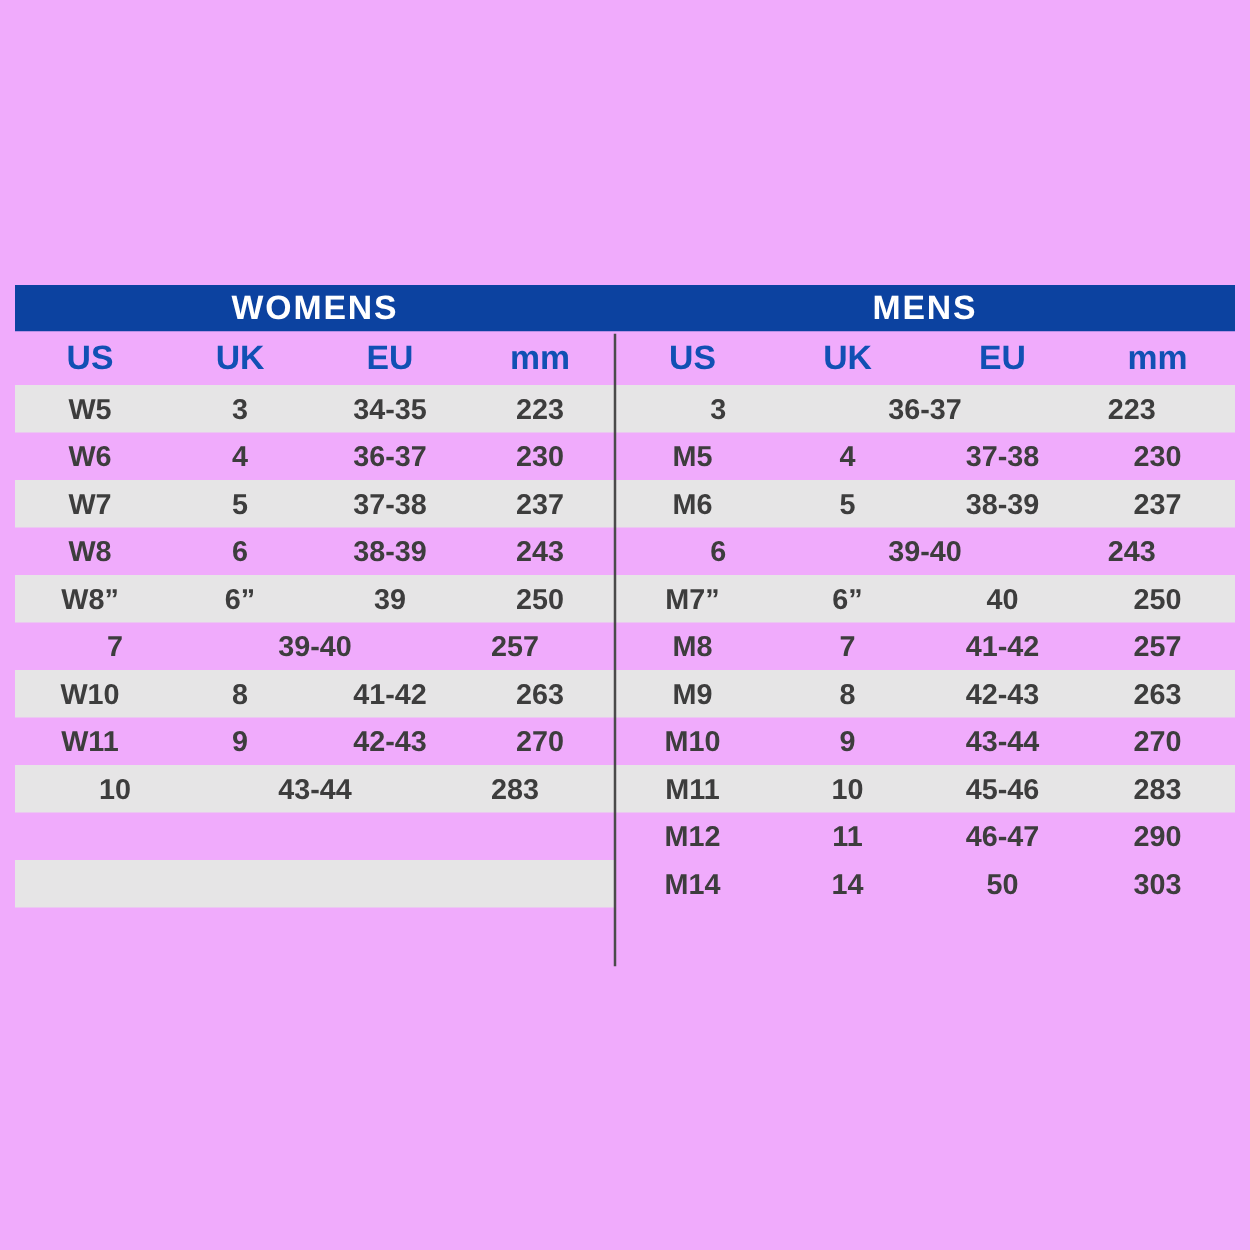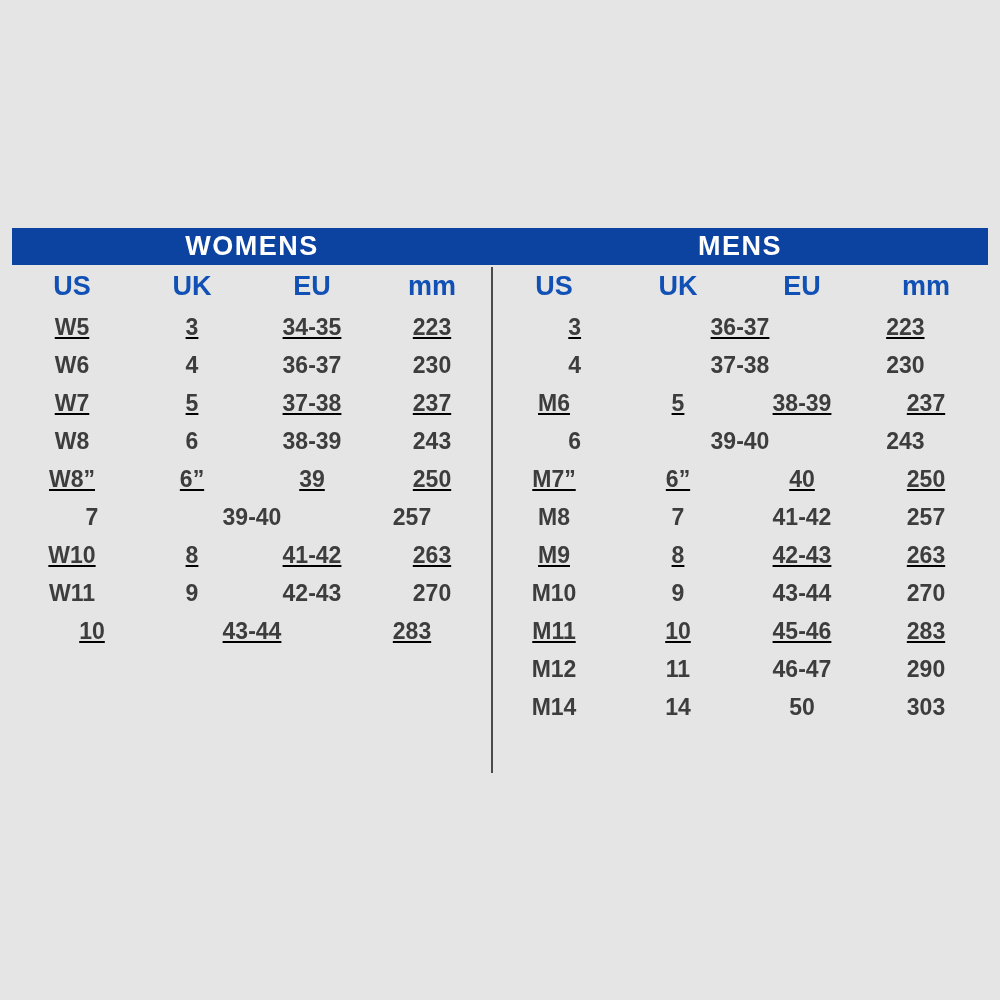--- a/index.html
+++ b/index.html
@@ -5,21 +5,21 @@
   html, body {
     margin: 0;
     padding: 0;
     background: #ffffff;
     font-family: "Liberation Sans", sans-serif;
   }
   .canvas {
     position: relative;
     width: 1000px;
     height: 1000px;
-    background: #e5e5e5;
+    background: #f0abfc;
     overflow: hidden;
   }
   .sheet {
     position: absolute;
     top: 228px;
     left: 12px;
     width: 976px;
   }
   .header-bar {
     display: flex;
@@ -42,21 +42,21 @@
     display: flex;
   }
   .table { display: block; }
   .table-left  { width: 480px; }
   .table-right { width: 496px; }
   .row {
     display: flex;
     height: 38px;
   }
   .header-row { height: 43px; }
-  .row.stripe { background: #E6E5E6; text-decoration: underline; }
+  .row.stripe { background: #E6E5E6; }
   .cell {
     flex: 1;
     display: flex;
     align-items: center;
     justify-content: center;
     font-weight: bold;
     white-space: nowrap;
   }
   .col-header {
     color: #1150B4;
@@ -165,20 +165,21 @@
             <div class="cell col-header">UK</div>
             <div class="cell col-header">EU</div>
             <div class="cell col-header">mm</div>
           </div>
           <div class="row data-row stripe">
             <div class="cell data-cell">3</div>
             <div class="cell data-cell">36-37</div>
             <div class="cell data-cell">223</div>
           </div>
           <div class="row data-row">
+            <div class="cell data-cell">M5</div>
             <div class="cell data-cell">4</div>
             <div class="cell data-cell">37-38</div>
             <div class="cell data-cell">230</div>
           </div>
           <div class="row data-row stripe">
             <div class="cell data-cell">M6</div>
             <div class="cell data-cell">5</div>
             <div class="cell data-cell">38-39</div>
             <div class="cell data-cell">237</div>
           </div>

